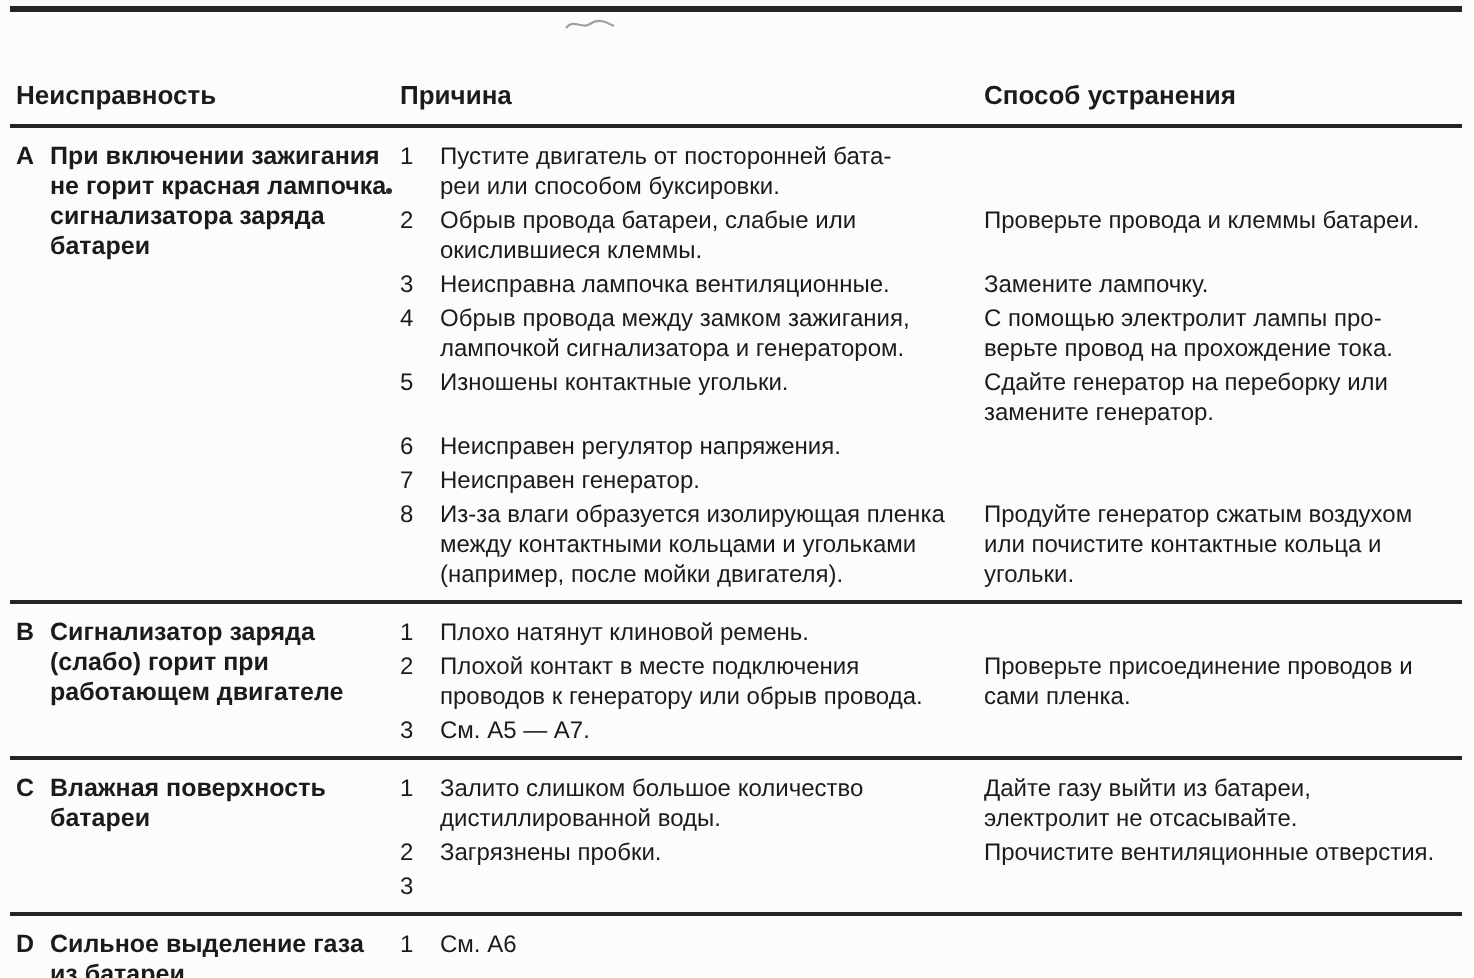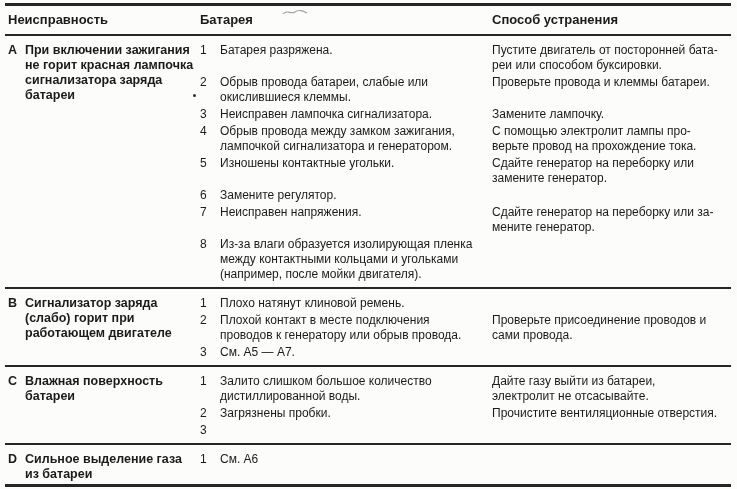--- a/index.html
+++ b/index.html
@@ -20,20 +20,21 @@
   .rule.thick { border-top-width: 3px; }
   .rule.thin  { border-top-width: 2px; }
 
   .header-row {
     display: grid;
     grid-template-columns: 192px 292px 1fr;
     padding: 6px 0 7px 3px;
     font-size: 13px;
     font-weight: bold;
     line-height: 15px;
+    margin-top: 28px;
   }
 
   .section {
     display: grid;
     grid-template-columns: 17px 175px 1fr;
     align-items: start;
     padding: 7px 0 5px 3px;
     font-size: 12px;
     line-height: 15px;
   }
@@ -60,78 +61,78 @@
 </style>
 </head>
 <body>
 
 <div class="page">
 
   <div class="rule thick"></div>
 
   <div class="header-row">
     <div>Неисправность</div>
-    <div>Батарея</div>
+    <div>Причина</div>
     <div>Способ устранения</div>
   </div>
 
   <div class="rule"></div>
 
   <div class="section">
     <div class="letter">A</div>
     <div class="fault">При включении зажигания
 не горит красная лампочка
 сигнализатора заряда
 батареи</div>
     <div class="rows">
       <div class="row">
         <div class="num">1</div>
-        <div class="cause">Батарея разряжена.</div>
         <div class="remedy">Пустите двигатель от посторонней бата-
 реи или способом буксировки.</div>
       </div>
       <div class="row">
         <div class="num">2</div>
         <div class="cause">Обрыв провода батареи, слабые или
 окислившиеся клеммы.</div>
         <div class="remedy">Проверьте провода и клеммы батареи.</div>
       </div>
       <div class="row">
         <div class="num">3</div>
-        <div class="cause">Неисправен лампочка сигнализатора.</div>
+        <div class="cause">Неисправна лампочка вентиляционные.</div>
         <div class="remedy">Замените лампочку.</div>
       </div>
       <div class="row">
         <div class="num">4</div>
         <div class="cause">Обрыв провода между замком зажигания,
 лампочкой сигнализатора и генератором.</div>
         <div class="remedy">С помощью электролит лампы про-
 верьте провод на прохождение тока.</div>
       </div>
       <div class="row">
         <div class="num">5</div>
         <div class="cause">Изношены контактные угольки.</div>
         <div class="remedy">Сдайте генератор на переборку или
 замените генератор.</div>
       </div>
       <div class="row">
         <div class="num">6</div>
-        <div class="remedy">Замените регулятор.</div>
+        <div class="cause">Неисправен регулятор напряжения.</div>
       </div>
       <div class="row">
         <div class="num">7</div>
-        <div class="cause">Неисправен напряжения.</div>
-        <div class="remedy">Сдайте генератор на переборку или за-
-мените генератор.</div>
+        <div class="cause">Неисправен генератор.</div>
       </div>
       <div class="row">
         <div class="num">8</div>
         <div class="cause">Из-за влаги образуется изолирующая пленка
 между контактными кольцами и угольками
 (например, после мойки двигателя).</div>
+        <div class="remedy">Продуйте генератор сжатым воздухом
+или почистите контактные кольца и
+угольки.</div>
       </div>
     </div>
   </div>
 
   <div class="rule thin"></div>
 
   <div class="section">
     <div class="letter">B</div>
     <div class="fault">Сигнализатор заряда
 (слабо) горит при
@@ -139,21 +140,21 @@
     <div class="rows">
       <div class="row">
         <div class="num">1</div>
         <div class="cause">Плохо натянут клиновой ремень.</div>
       </div>
       <div class="row">
         <div class="num">2</div>
         <div class="cause">Плохой контакт в месте подключения
 проводов к генератору или обрыв провода.</div>
         <div class="remedy">Проверьте присоединение проводов и
-сами провода.</div>
+сами пленка.</div>
       </div>
       <div class="row">
         <div class="num">3</div>
         <div class="cause">См. А5 — А7.</div>
         <div class="remedy"></div>
       </div>
     </div>
   </div>
 
   <div class="rule thin"></div>

